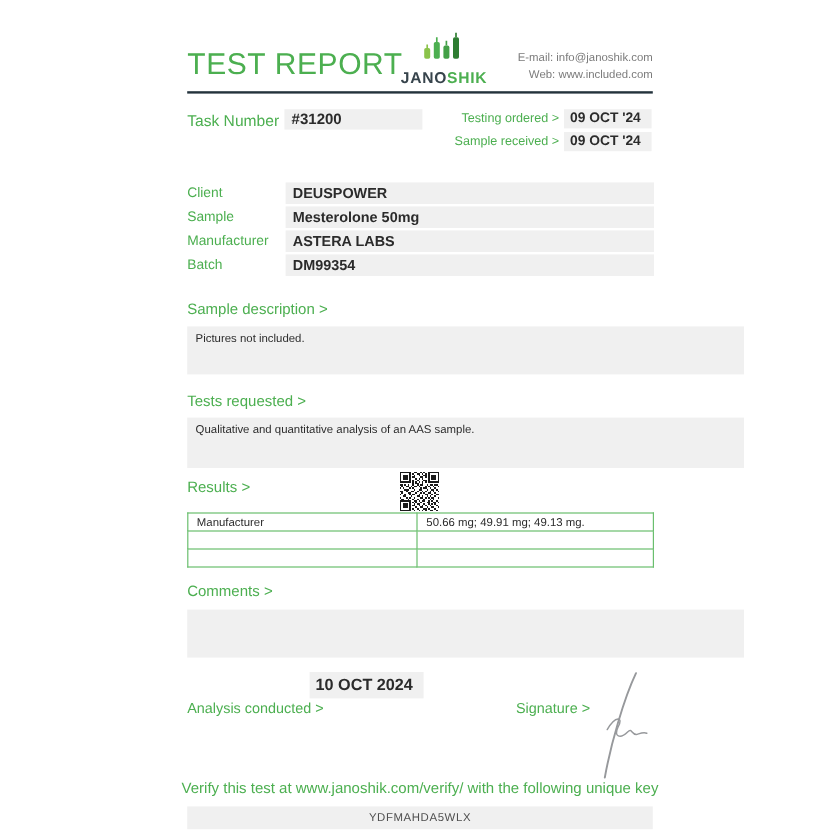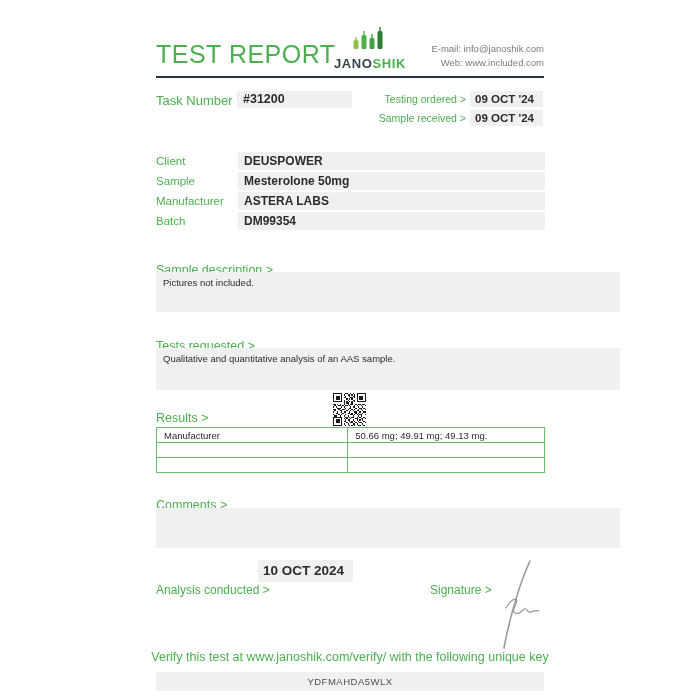--- a/index.html
+++ b/index.html
@@ -27,21 +27,21 @@
   .d-box{width:73px;height:16px;background:var(--boxgray);font-size:11.5px;font-weight:700;color:var(--dark);
          line-height:16px;padding-left:5px;box-sizing:border-box;}
   .d-box1{left:470px;top:91px;}
   .d-box2{left:470px;top:110px;}
   
   .info-label{left:156px;font-size:11.5px;color:var(--green);line-height:18px;}
   .info-box{left:238px;width:307px;height:18px;background:var(--boxgray);font-size:12px;font-weight:700;
             color:var(--dark);line-height:18px;padding-left:6px;box-sizing:border-box;}
   .r0{top:152px}.r1{top:172px}.r2{top:192px}.r3{top:212px}
   
-  .sec-head{left:156px;font-size:12.5px;color:var(--green);margin-top:12px;}
+  .sec-head{left:156px;font-size:12.5px;color:var(--green);}
   .sec-box{left:156px;width:464px;background:var(--boxgray);font-size:9.5px;color:var(--dark);
            padding:5px 7px;box-sizing:border-box;}
   .h-desc{top:251px}.b-desc{top:272px;height:40px}
   .h-tests{top:327px}.b-tests{top:348px;height:42px}
   .h-results{top:399px}
   .h-comments{top:486px}.b-comments{top:508px;height:40px}
   .qr{left:333px;top:393px;}
   
   .rtable{left:156px;top:427px;width:389px;border-collapse:collapse;table-layout:fixed;}
   .rtable td{border:1px solid var(--tborder);height:14px;font-size:9.5px;color:var(--dark);

